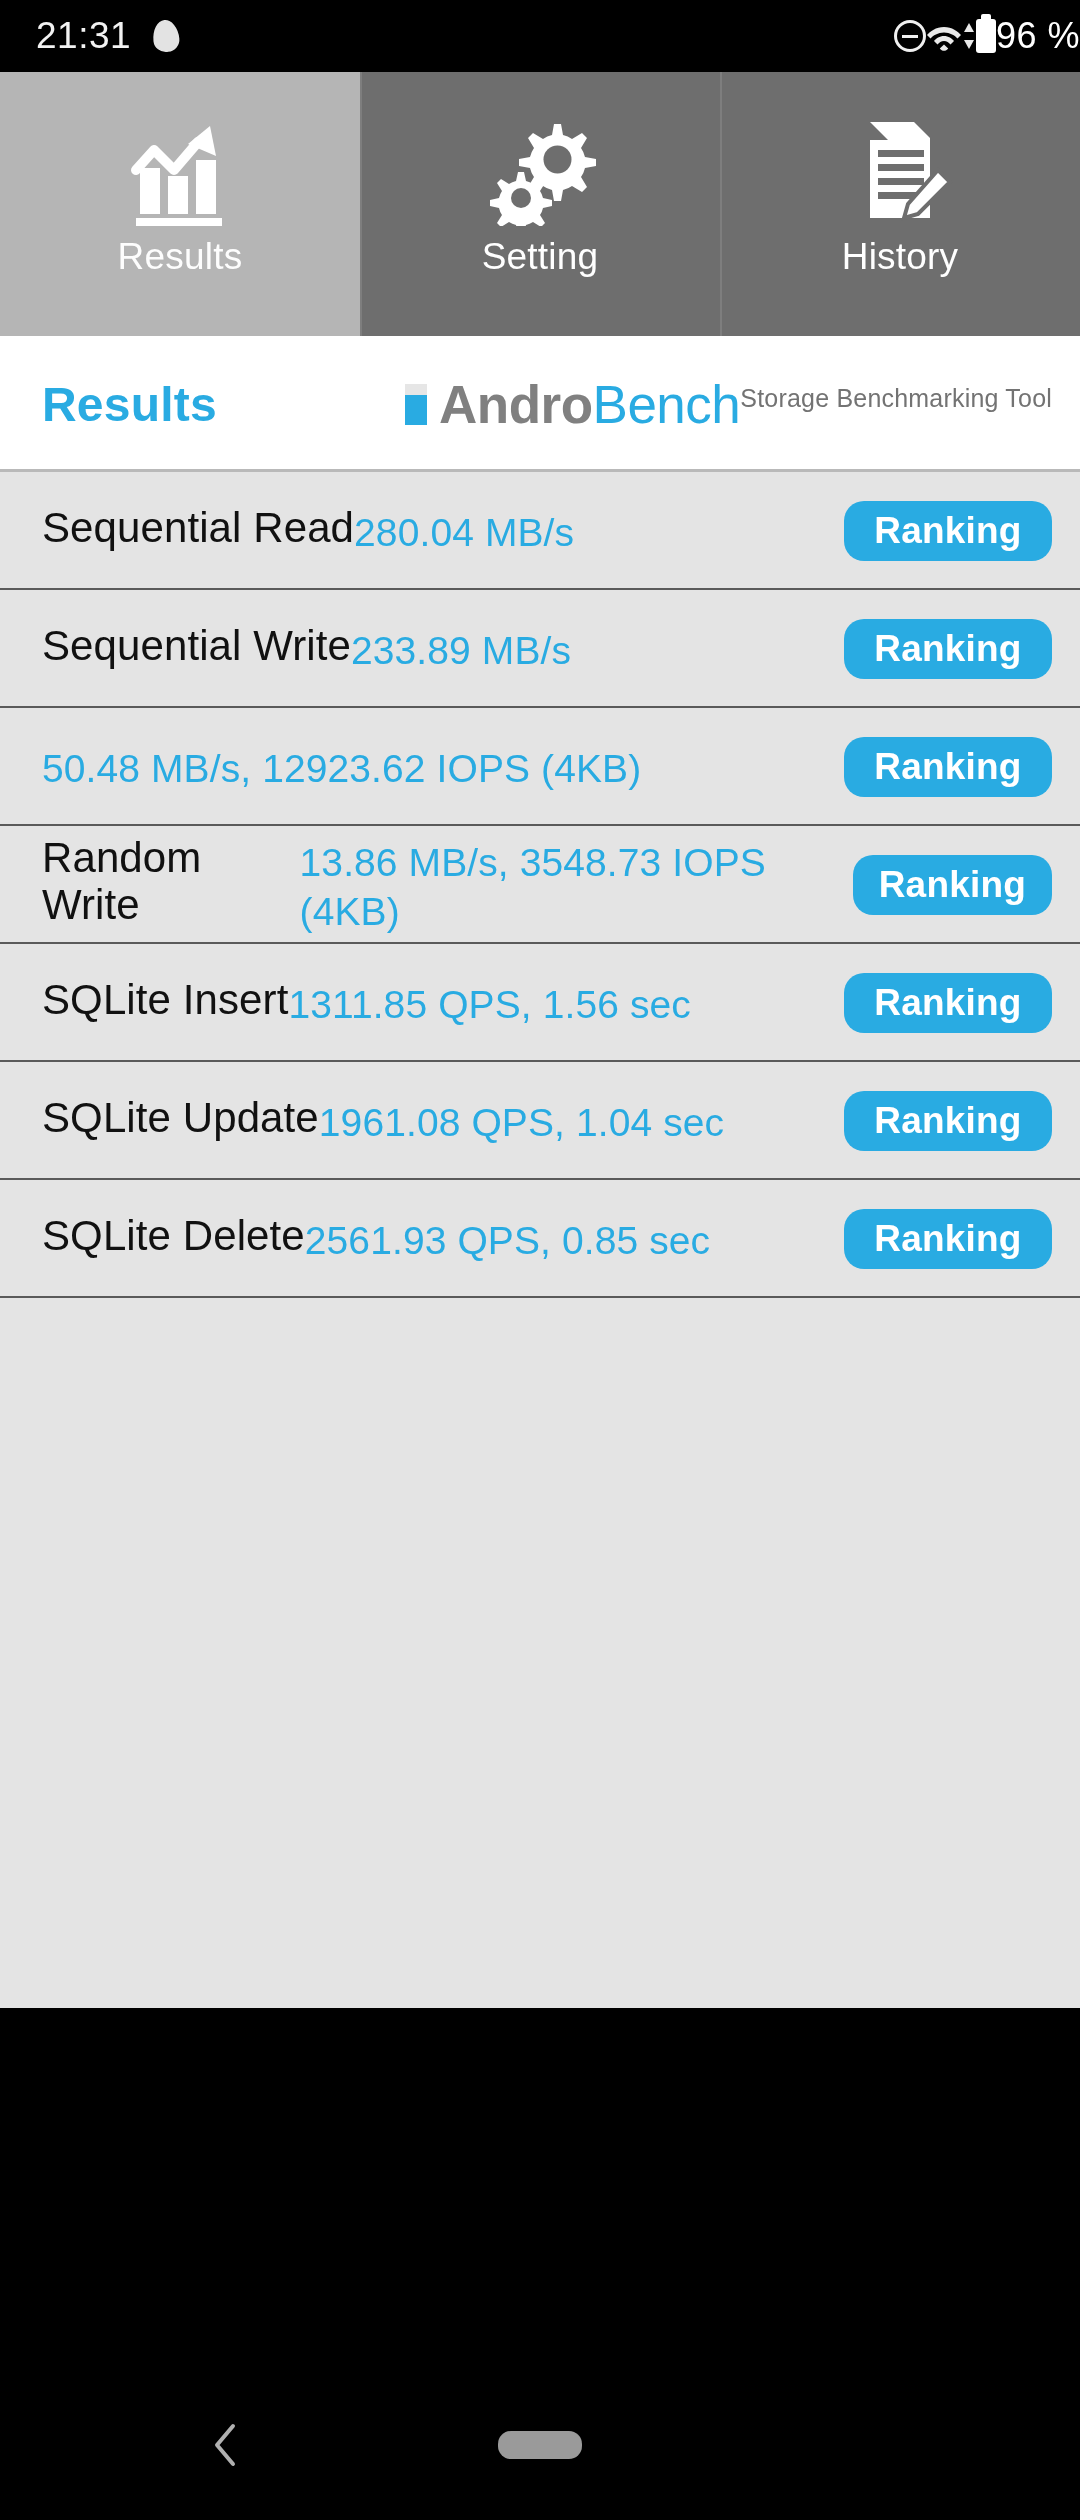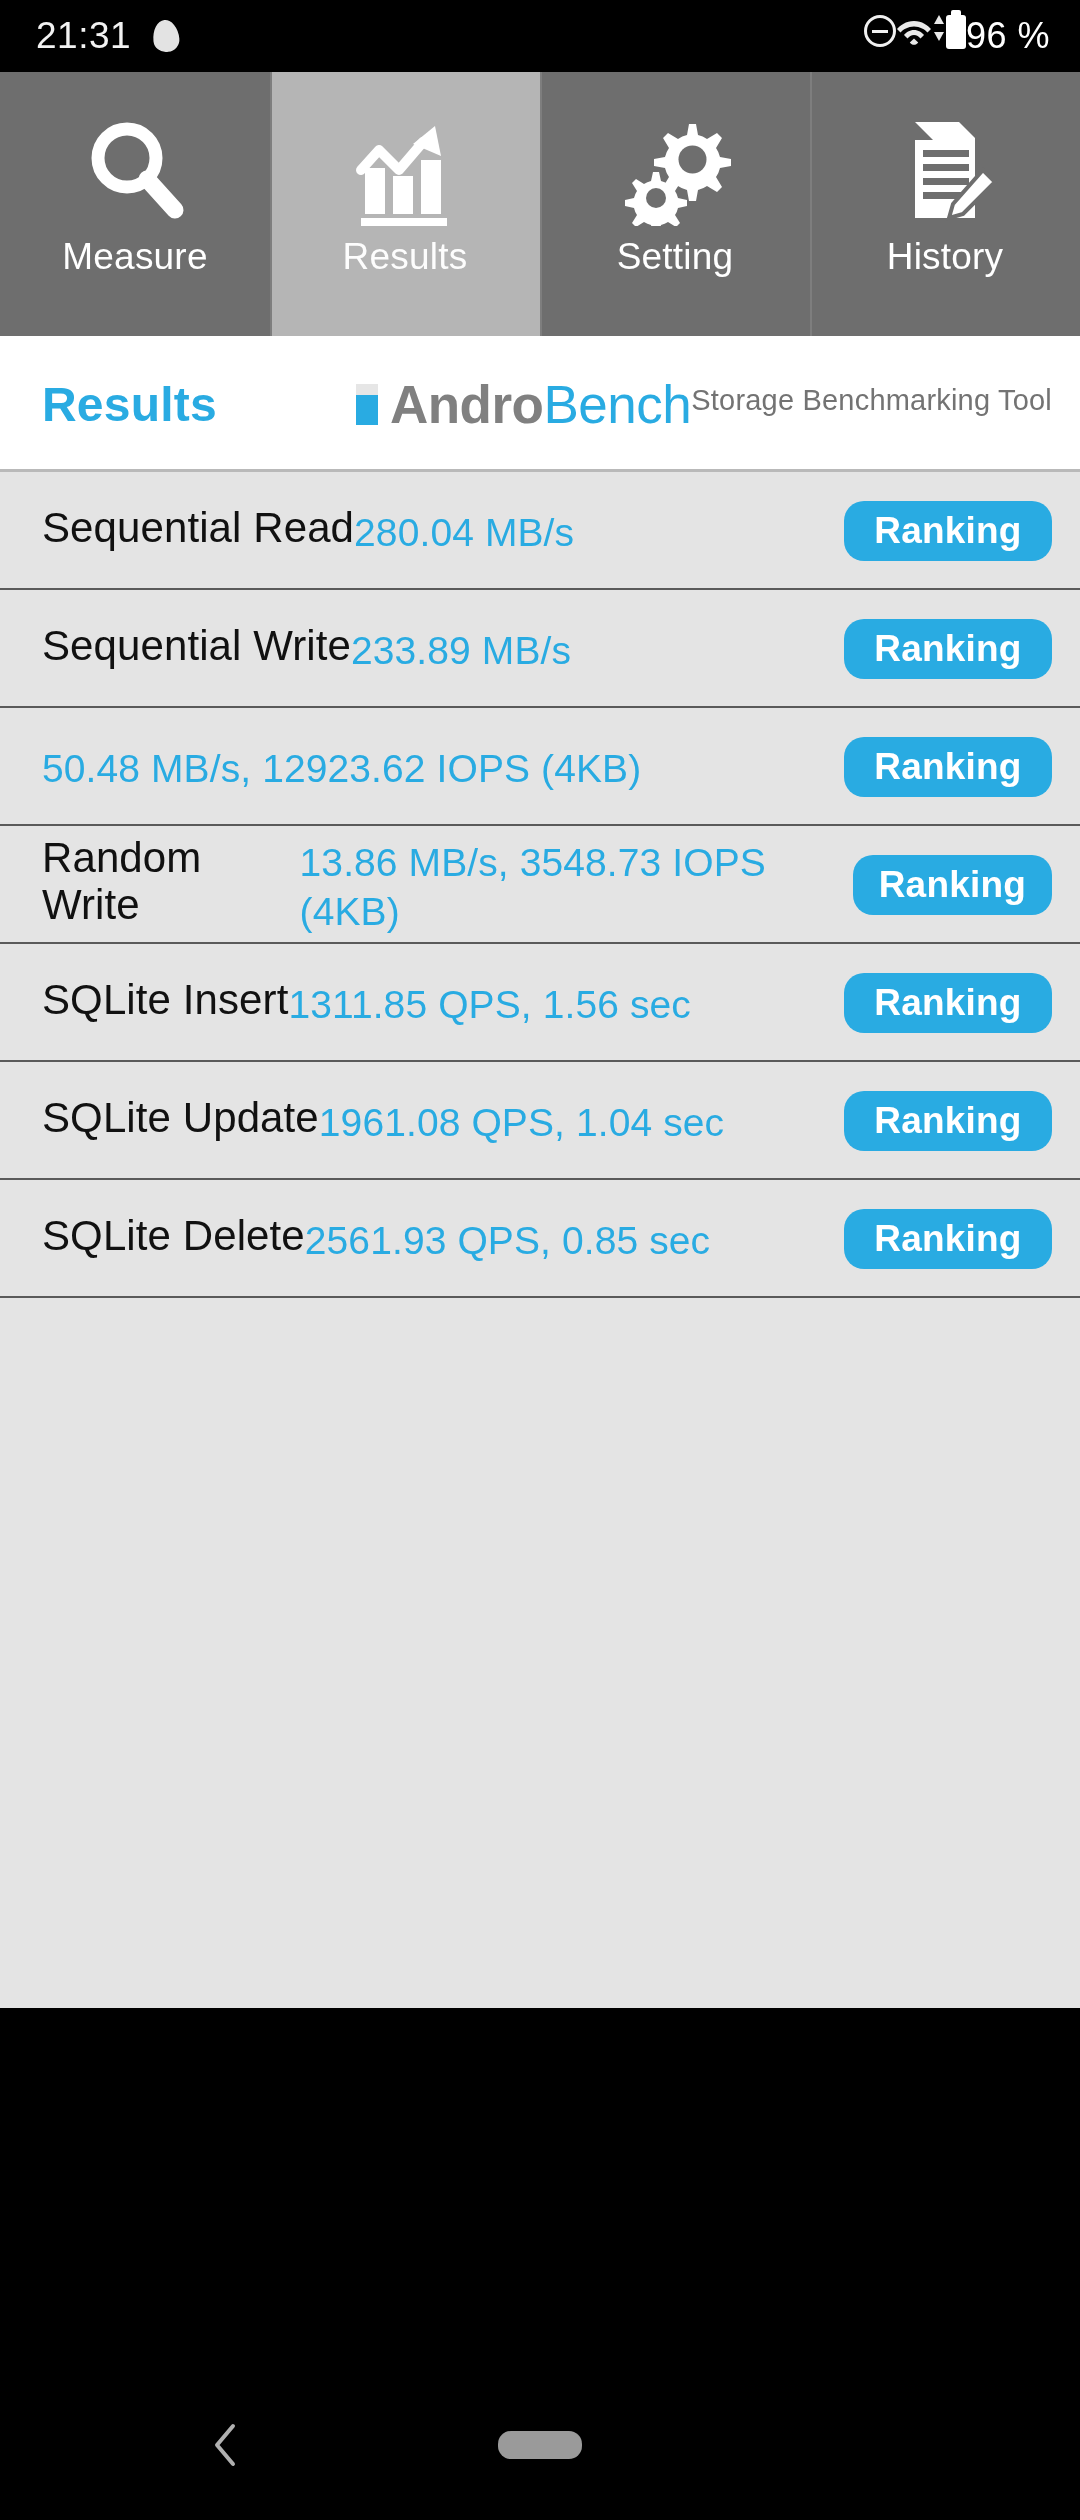--- a/index.html
+++ b/index.html
@@ -15,21 +15,21 @@
   .statusbar{
     position:absolute; left:0; top:0; width:1080px; height:72px;
     background:#000; color:#fff;
     display:flex; align-items:center;
   }
   .sb-left{ display:flex; align-items:center; gap:22px; padding-left:36px; }
   .sb-clock{ font-size:37px; letter-spacing:.5px; color:#f2f2f2; }
   .sb-flame{ width:26px; height:32px; background:#e3e3e3;
     border-radius:50% 50% 48% 48% / 62% 62% 38% 38%;
     transform:rotate(-6deg); }
-  .sb-right{ margin-left:auto; display:flex; padding-right:30px; }
+  .sb-right{ margin-left:auto; display:flex; align-items:center; }
   .icon-dnd{ width:32px; height:32px; border:3px solid #f0f0f0; border-radius:50%; position:relative; }
   .icon-dnd::after{ content:""; position:absolute; left:5px; right:5px; top:50%;
     height:3px; margin-top:-1.5px; background:#f0f0f0; }
   .icon-wifi{ position:relative; width:36px; height:30px; }
   .icon-wifi svg{ display:block; }
   .icon-updown{ width:14px; height:26px; position:relative; }
   .icon-battery{ width:20px; height:34px; background:#fff; border-radius:3px; position:relative; }
   .icon-battery::before{ content:""; position:absolute; top:-5px; left:5px; width:10px; height:5px;
     background:#fff; border-radius:2px 2px 0 0; }
   .sb-batt-text{ font-size:36px; color:#fff; letter-spacing:.5px; }
@@ -65,21 +65,21 @@
     font-size:48px; font-weight:bold; color:#29ABE2; padding-left:42px; letter-spacing:.2px;
   }
   .logo{ margin-left:auto; margin-right:28px; display:flex; align-items:stretch; }
   .logo-bars{ width:22px; display:flex; flex-direction:column; margin-right:12px; padding:6px 0; }
   .logo-bar-top{ flex:1; background:#e6e6e6; }
   .logo-bar-bot{ height:30px; background:#29ABE2; }
   .logo-text{ display:flex; flex-direction:row; justify-content:center; }
   .logo-line1{ font-size:53px; line-height:1.0; letter-spacing:-.5px; }
   .logo-andro{ color:#808080; font-weight:bold; }
   .logo-bench{ color:#29ABE2; font-weight:300; }
-  .logo-line2{ font-size:29px; color:#737373; text-align:right; margin-top:6px; letter-spacing:.2px; }
+  .logo-line2{ font-size:25px; color:#737373; text-align:right; margin-top:6px; letter-spacing:.2px; }
 
   
   .list{
     position:absolute; left:0; top:472px; width:1080px; height:1536px;
     background:#e4e4e4;
   }
   .row{
     position:relative; height:118px; padding:0 0 0 42px;
     display:flex; align-items:center; cursor:pointer;
   }
@@ -133,29 +133,20 @@
           <path d="M7 26 L2 17 L12 17 Z" fill="#e9e9e9"></path>
         </svg>
       </span>
       <span class="icon-battery"></span>
       <span class="sb-batt-text">96 %</span>
     </div>
   </div>
 
   <div class="tabbar">
 
-    <div class="tab">
-      <div class="tab-icon">
-        <svg width="112" height="112" viewBox="0 0 112 112">
-          <circle cx="48" cy="44" r="29" fill="none" stroke="#fff" stroke-width="13"></circle>
-          <line x1="68" y1="65" x2="96" y2="96" stroke="#fff" stroke-width="17" stroke-linecap="round"></line>
-        </svg>
-      </div>
-      <div class="tab-label">Measure</div>
-    </div>
 
     <div class="tab active">
       <div class="tab-icon">
         <svg width="112" height="112" viewBox="0 0 112 112">
           <rect x="16" y="54" width="20" height="46" fill="#fff"></rect>
           <rect x="44" y="62" width="20" height="38" fill="#fff"></rect>
           <rect x="72" y="46" width="20" height="54" fill="#fff"></rect>
           <rect x="12" y="104" width="86" height="8" fill="#fff"></rect>
           <path d="M12 56 L30 36 L50 56 L74 28" fill="none" stroke="#fff" stroke-width="10" stroke-linecap="round" stroke-linejoin="round"></path>
           <path d="M86 12 L92 42 L64 30 Z" fill="#fff"></path>

